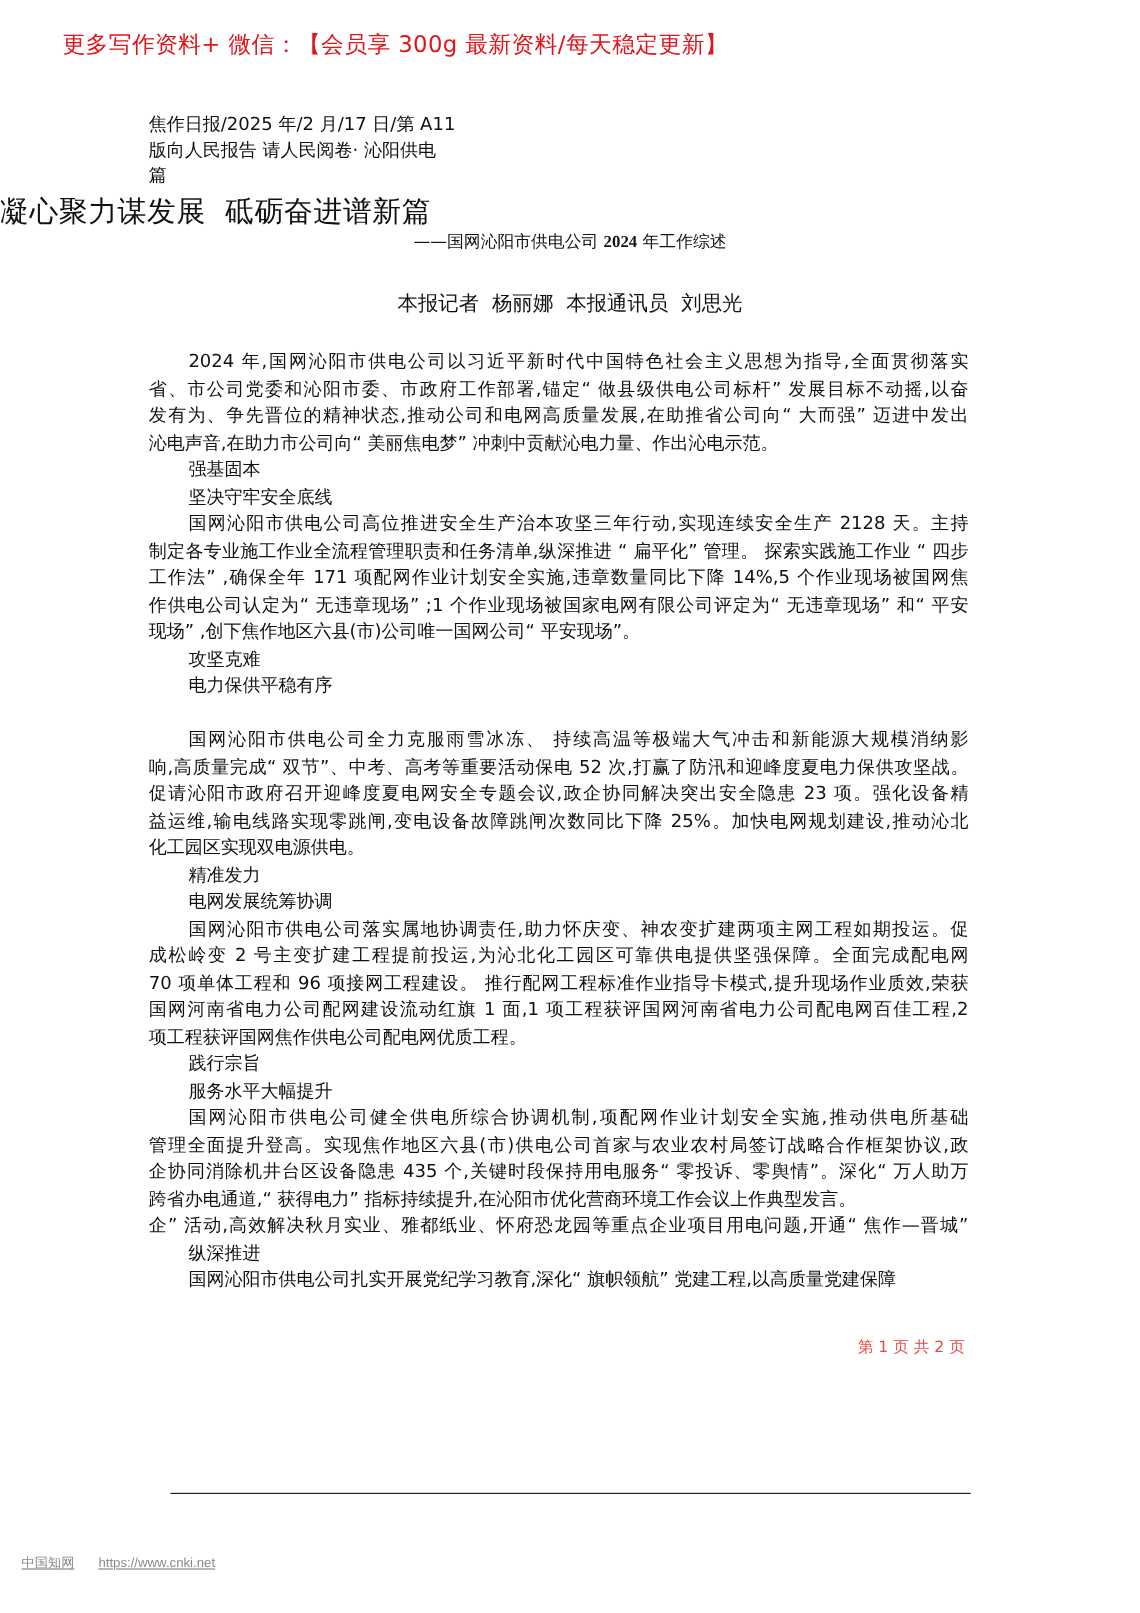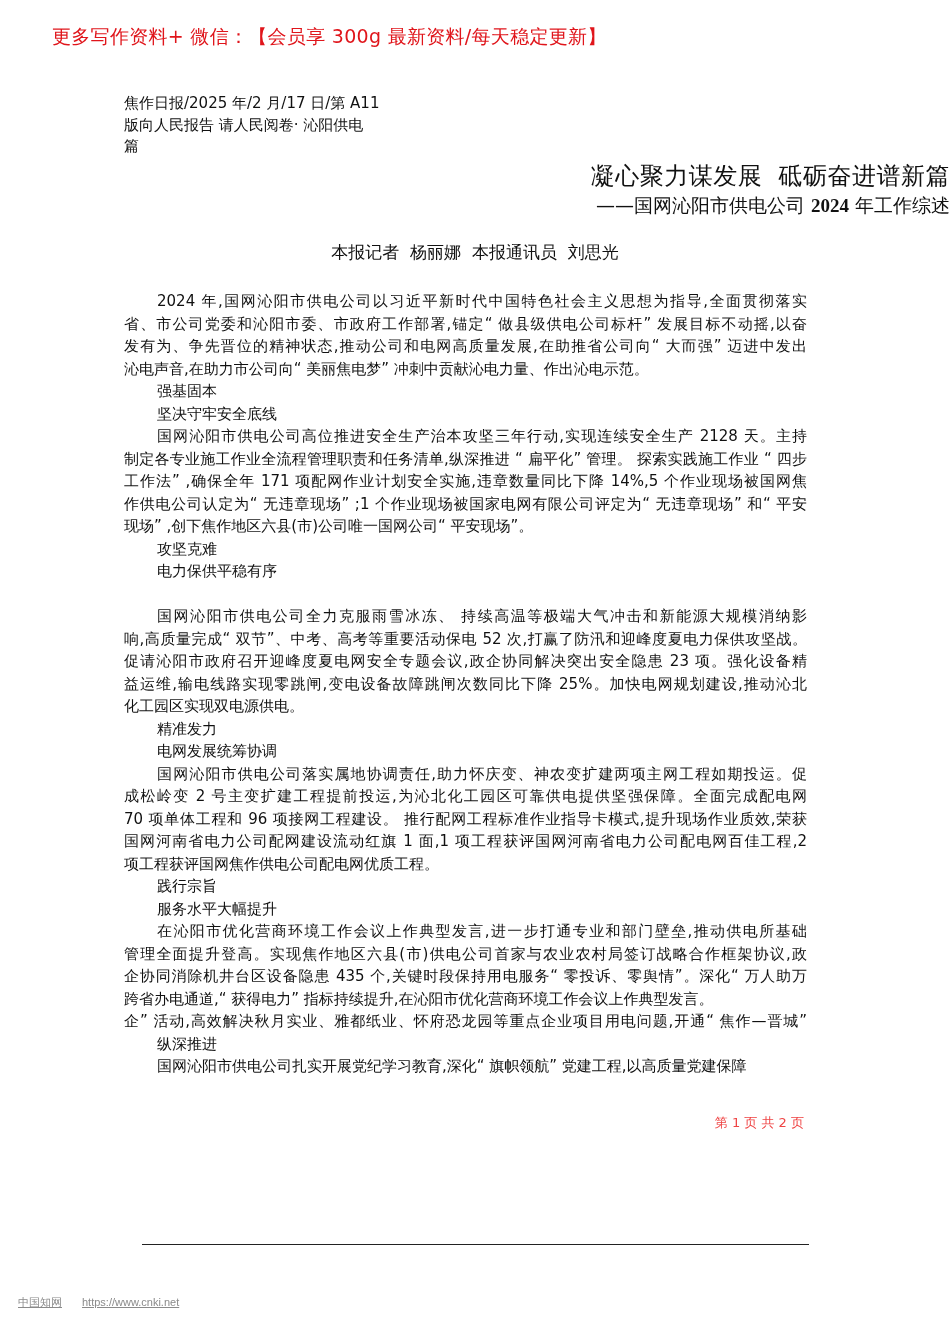--- a/index.html
+++ b/index.html
@@ -3,24 +3,24 @@
   <meta charset="utf-8">
   <style>
     html, body { margin: 0; padding: 0; background: #ffffff; }
     body { width: 950px; height: 1344px; position: relative; overflow: hidden;
            font-family: "DejaVu Sans", "Liberation Sans", sans-serif; color: #111; }
     .promo { position: absolute; left: 52px; top: 24px; font-size: 19px; color: #e0151b;
              letter-spacing: 0.3px; white-space: nowrap; }
     .meta { position: absolute; left: 124px; top: 93px; font-size: 15px; line-height: 21.5px; color: #111;
             font-family: "DejaVu Sans", "Liberation Serif", sans-serif; }
     .meta div { white-space: nowrap; }
-    .title { position: absolute; left: 0; width: 950px; text-align: right; top: 160px;
+    .title { position: absolute; left: 0; width: 950px; text-align: left; top: 160px;
              font-size: 24px; letter-spacing: 0.5px; color: #111; white-space: pre; }
-    .subtitle { position: absolute; left: 0; width: 950px; text-align: right; top: 193px;
-                font-size: 19px; color: #111; white-space: pre; }
+    .subtitle { position: absolute; left: 0; width: 950px; text-align: center; top: 193px;
+                font-size: 14px; color: #111; white-space: pre; }
     .subtitle .year { font-weight: bold; font-family: "Liberation Serif", serif; }
     .byline { position: absolute; left: 0; width: 950px; text-align: center; top: 241px;
               font-size: 17px; color: #111; white-space: pre; }
     .body { position: absolute; left: 124px; top: 290px; width: 683px; font-size: 15px; color: #111; }
     .line { height: 22.5px; line-height: 22.5px; white-space: nowrap; text-align: justify;
             text-align-last: justify; letter-spacing: 0px; }
     .line.last { text-align-last: left; }
     .line.indent { padding-left: 33px; }
     .head { height: 22.5px; line-height: 22.5px; padding-left: 33px; white-space: nowrap; }
     .gap { height: 22.5px; }
@@ -80,21 +80,21 @@
     <div class="line indent">国网沁阳市供电公司落实属地协调责任,助力怀庆变、神农变扩建两项主网工程如期投运。促</div>
     <div class="line">成松岭变 2 号主变扩建工程提前投运,为沁北化工园区可靠供电提供坚强保障。全面完成配电网</div>
     <div class="line">70 项单体工程和 96 项接网工程建设。 推行配网工程标准作业指导卡模式,提升现场作业质效,荣获</div>
     <div class="line">国网河南省电力公司配网建设流动红旗 1 面,1 项工程获评国网河南省电力公司配电网百佳工程,2</div>
     <div class="line last">项工程获评国网焦作供电公司配电网优质工程。</div>
   </div>
 
   <div>
     <div class="head">践行宗旨</div>
     <div class="head">服务水平大幅提升</div>
-    <div class="line indent">在沁阳市优化营商环境工作会议上作典型发言,进一步打通专业和部门壁垒,推动供电所基础</div>
+    <div class="line indent">国网沁阳市供电公司健全供电所综合协调机制,项配网作业计划安全实施,推动供电所基础</div>
     <div class="line">管理全面提升登高。实现焦作地区六县(市)供电公司首家与农业农村局签订战略合作框架协议,政</div>
     <div class="line">企协同消除机井台区设备隐患 435 个,关键时段保持用电服务“ 零投诉、零舆情”。深化“ 万人助万</div>
     <div class="line last">跨省办电通道,“ 获得电力” 指标持续提升,在沁阳市优化营商环境工作会议上作典型发言。</div>
     <div class="line">企” 活动,高效解决秋月实业、雅都纸业、怀府恐龙园等重点企业项目用电问题,开通“ 焦作—晋城”</div>
   </div>
 
   <div>
     <div class="head">纵深推进</div>
     <div class="line indent last">国网沁阳市供电公司扎实开展党纪学习教育,深化“ 旗帜领航” 党建工程,以高质量党建保障</div>
   </div>

